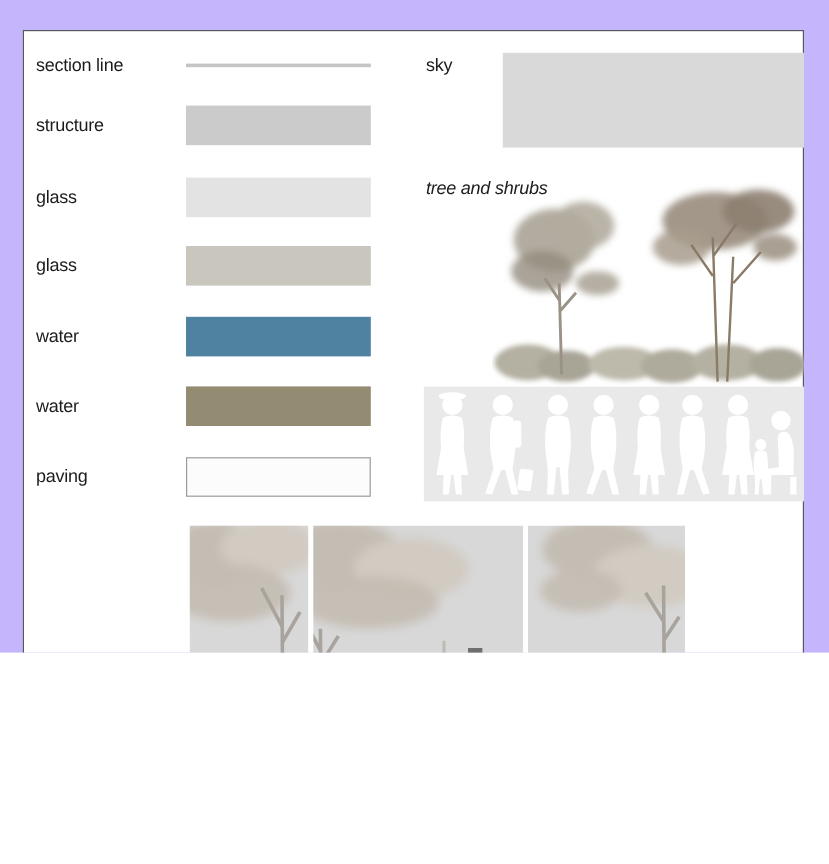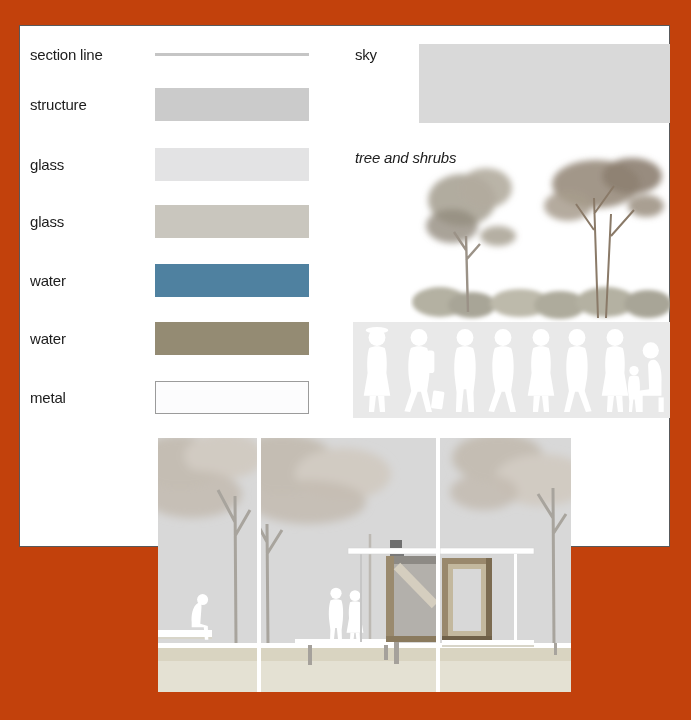--- a/index.html
+++ b/index.html
@@ -1,18 +1,18 @@
 <!DOCTYPE html>
 <html style="--people-bg: #e9e9e9; --sil: #ffffff; --sky: #d8d8d8; --canopy: #c4bdb3; --canopy-light: #d1cbc2; --trunk: #a8a49d; --ground-upper: #d9d4c1; --ground-lower: #e4e1d3; --timber: #9a8a6e; --timber-dark: #8a7a5e; --structfill: #b3b0ab; --metal-border: #9b9b9b;"><head>
 <meta charset="utf-8">
 <title>Architectural Legend Sheet</title>
 <style>
   html,body{margin:0;padding:0;background:#ffffff;}
   body{font-family:"Liberation Sans", sans-serif;color:#231f20;}
-  .sheet{position:relative;width:691px;height:720px;background:#c2410c;overflow:hidden;}
+  .sheet{position:relative;width:691px;height:544px;background:#c4b5fd;overflow:hidden;}
   .legend-box{position:absolute;left:19px;top:25px;width:649px;height:520px;
               border:1px solid #58595b;background:#ffffff;}
   .lbl{position:absolute;font-size:15px;letter-spacing:-0.2px;color:#1c1c1c;white-space:nowrap;}
   .swatch{position:absolute;left:155px;width:154px;height:33px;}
   .swatch.line{height:3px;}
   .swatch.outlined{border:1px solid var(--metal-border,#9b9b9b);box-sizing:border-box;background:#fcfcfd;}
   .sky-swatch{position:absolute;left:419px;top:44px;width:251px;height:79px;}
   .art{position:absolute;}
   svg{display:block;}
 </style>
@@ -34,21 +34,21 @@
 
   <div class="lbl" style="left:30px;top:213px;">glass</div>
   <div class="swatch" style="top: 205px; background-color: rgb(201, 198, 190);"></div>
 
   <div class="lbl" style="left:30px;top:272px;">water</div>
   <div class="swatch" style="top: 264px; background-color: rgb(79, 129, 160);"></div>
 
   <div class="lbl" style="left:30px;top:330px;">water</div>
   <div class="swatch" style="top: 322px; background-color: rgb(148, 139, 115);"></div>
 
-  <div class="lbl" style="left:30px;top:389px;">metal</div>
+  <div class="lbl" style="left:30px;top:389px;">paving</div>
   <div class="swatch outlined" style="top:381px;"></div>
 
   <div class="lbl" style="left:355px;top:46px;text-align:center;">sky</div>
   <div class="sky-swatch" style="background-color: rgb(217, 217, 217);"></div>
 
   <div class="lbl" style="left:355px;top:149px;font-style:italic;">tree and shrubs</div>
 
   <svg class="art" style="left:410px;top:140px;" width="260" height="182" viewBox="0 0 260 182">
     <defs>
       <filter id="b3" x="-40%" y="-40%" width="180%" height="180%">

